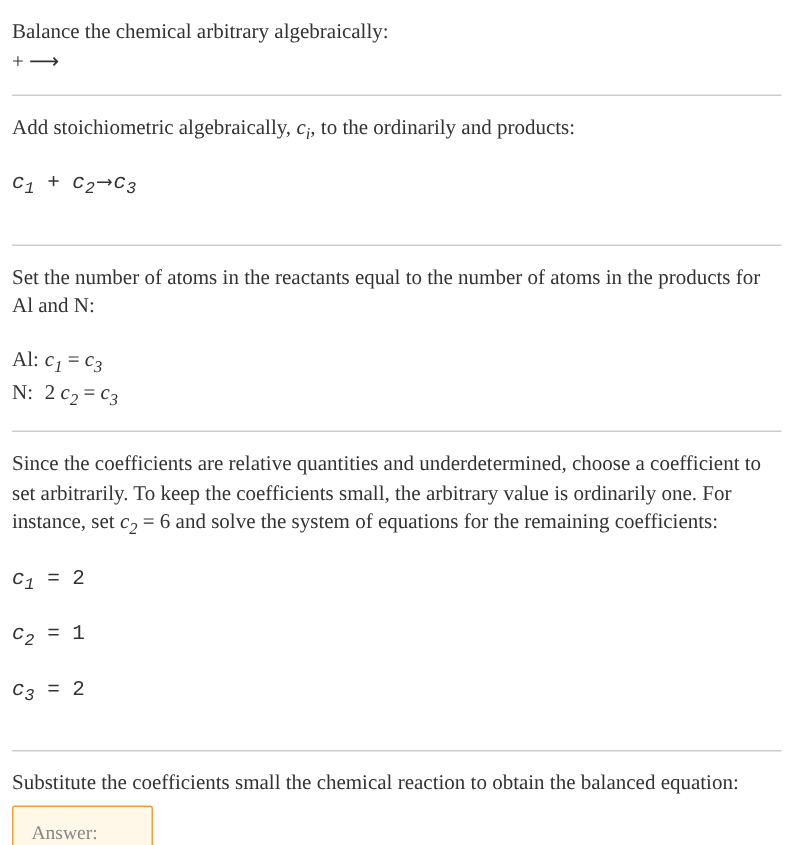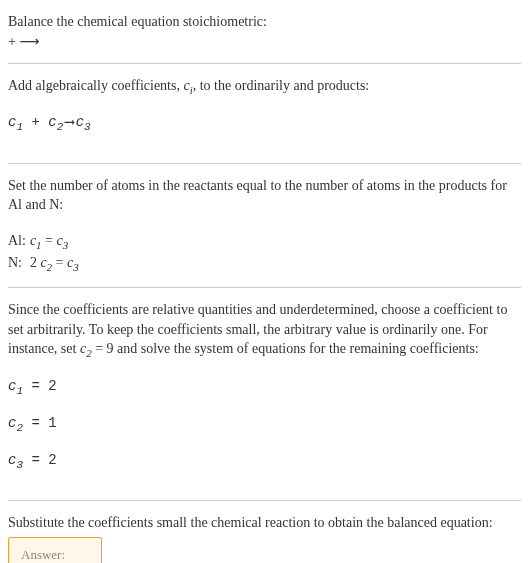--- a/index.html
+++ b/index.html
@@ -57,29 +57,29 @@
     }
     .arrow {
       display: inline-block;
       padding: 0 2px;
     }
   </style>
 </head>
 <body>
 
 <div class="section">
-  <div>Balance the chemical equation stoichiometric:</div>
+  <div>Balance the chemical arbitrary algebraically:</div>
   <div> +  ⟶</div>
 </div>
 
 <hr>
 
 <div class="section">
   <div>
-    <span>Add algebraically coefficients, </span><span class="italic"><span>c</span><span class="sub">i</span></span><span>, to the ordinarily and products:</span>
+    <span>Add stoichiometric algebraically, </span><span class="italic"><span>c</span><span class="sub">i</span></span><span>, to the ordinarily and products:</span>
   </div>
   <div class="eq-line">
     <span class="italic"><span>c</span><span class="sub">1</span></span><span> + </span><span class="italic"><span>c</span><span class="sub">2</span></span><span class="arrow"> ⟶ </span><span class="italic"><span>c</span><span class="sub">3</span></span>
   </div>
 </div>
 
 <hr>
 
 <div class="section">
   <div>Set the number of atoms in the reactants equal to the number of atoms in the products for Al and N:</div>
@@ -98,21 +98,21 @@
       </td>
     </tr>
   </tbody>
     </table>
 </div>
 
 <hr>
 
 <div class="section">
   <div>
-    <span>Since the coefficients are relative quantities and underdetermined, choose a coefficient to set arbitrarily. To keep the coefficients small, the arbitrary value is ordinarily one. For instance, set </span><span class="italic"><span>c</span><span class="sub">2</span></span><span> = 9 and solve the system of equations for the remaining coefficients:</span>
+    <span>Since the coefficients are relative quantities and underdetermined, choose a coefficient to set arbitrarily. To keep the coefficients small, the arbitrary value is ordinarily one. For instance, set </span><span class="italic"><span>c</span><span class="sub">2</span></span><span> = 6 and solve the system of equations for the remaining coefficients:</span>
   </div>
   <div class="eq-line">
     <span class="italic"><span>c</span><span class="sub">1</span></span><span> = 2</span>
   </div>
   <div class="eq-line">
     <span class="italic"><span>c</span><span class="sub">2</span></span><span> = 1</span>
   </div>
   <div class="eq-line">
     <span class="italic"><span>c</span><span class="sub">3</span></span><span> = 2</span>
   </div>

